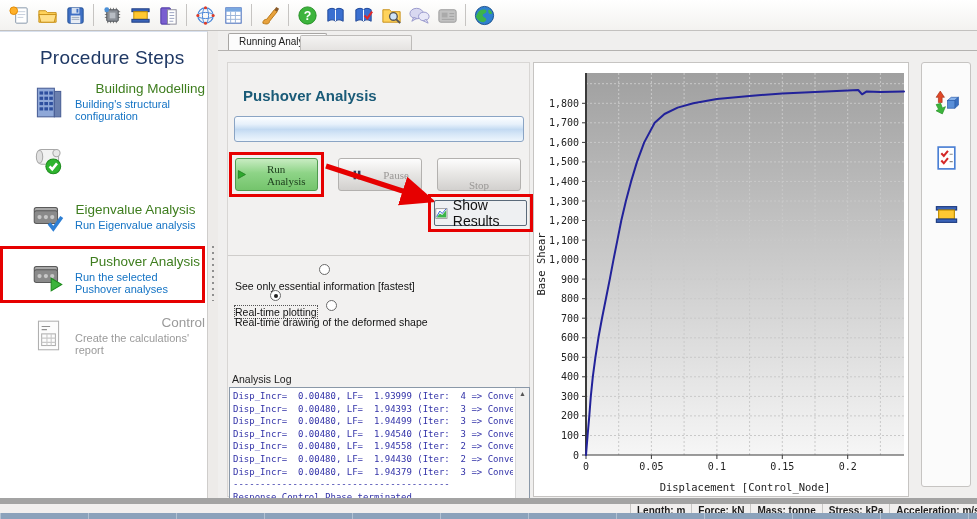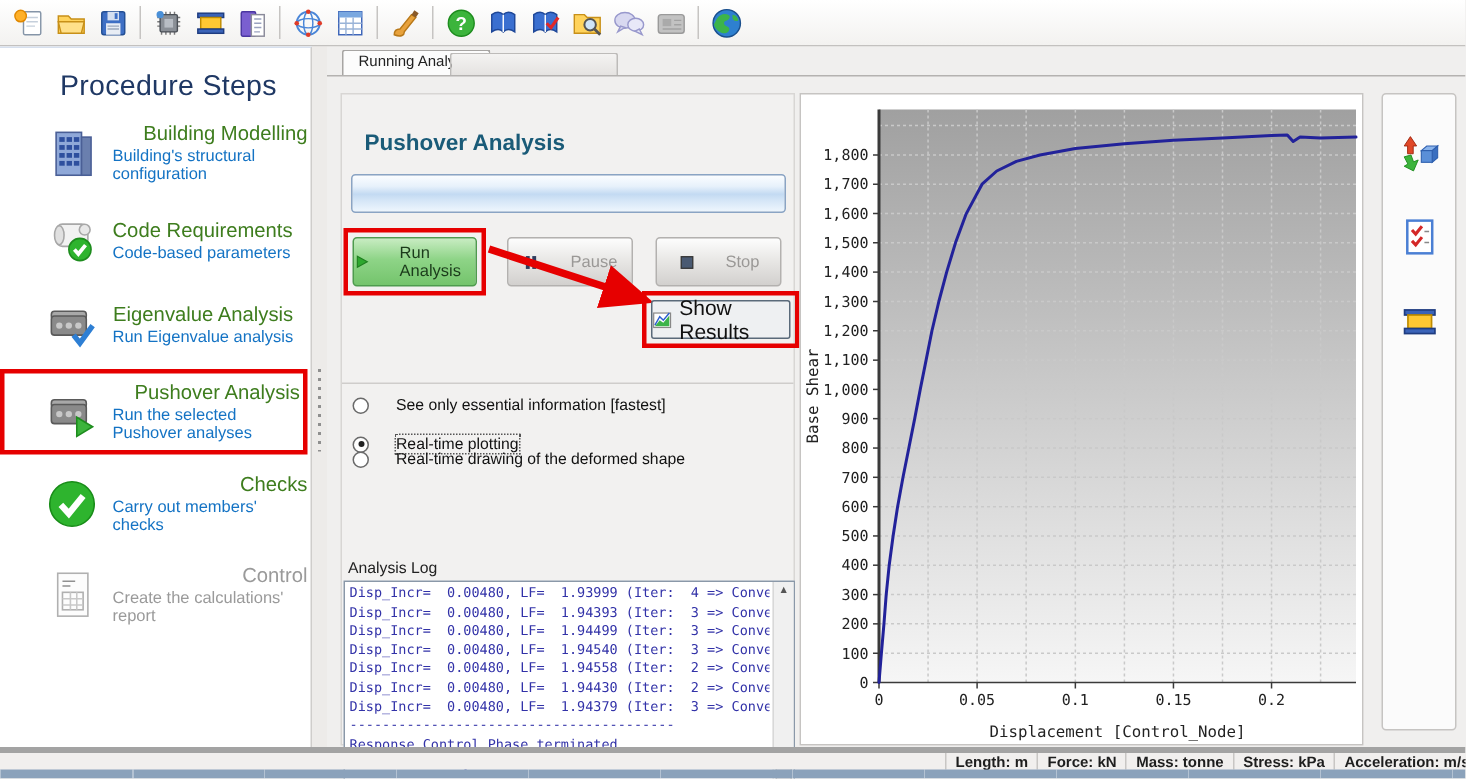--- a/index.html
+++ b/index.html
@@ -45,32 +45,32 @@
 
   
   #left-pane { position:absolute; left:9px; top:11px; width:303px; height:435px;
     background:#f2f1f0; border:1px solid #d8d6d4; }
   #panel-title { position:absolute; left:15px; top:24px; font-size:15px; font-weight:bold; color:#1a5b78; }
   #progress-bar { position:absolute; left:6px; top:53px; width:290px; height:26px; border:1px solid #8aa4c4; border-radius:3px;
     background:linear-gradient(180deg,#fbfdff 0%,#e7f1fb 30%,#c3daf2 52%,#d5e6f7 70%,#eef6fd 100%); }
   .ann-box { position:absolute; border:3px solid #e60000; }
   #run-annotation { left:1px; top:89px; width:95px; height:45px; }
   #show-annotation { left:200px; top:131px; width:105px; height:38px; }
-  .btn { position:absolute; height:33px; border-radius:3px; font-size:11px; display:flex; align-items:center; justify-content:center; gap:20px; cursor:pointer; }
+  .btn { position:absolute; height:33px; border-radius:3px; font-size:11px; display:flex; align-items:center; justify-content:center; gap:20px; cursor:pointer;font-family:Liberation Serif, serif; }
   #btn-run { left:7px; top:95px; width:83px; background:linear-gradient(180deg,#c8ecc2,#8ed487 45%,#74c46c);
     border:1px solid #4e9b4e; color:#1b3b1b; }
   .btn.disabled { background:linear-gradient(180deg,#fdfdfd,#e9e8e6 45%,#d2d0ce); border:1px solid #b3b1af; color:#9a9896; }
   #btn-pause { left:110px; top:95px; width:84px; }
-  #btn-stop { left:209px; top:95px; width:84px; }
+  #btn-stop { left:209px; top:95px; width:84px;flex-direction:column; }
   #btn-show { left:206px; top:137px; width:93px; height:26px; background:#eef0f2; border:1px solid #5a6a7a;
     border-radius:2px; font-size:14px; color:#111; display:flex; align-items:center; justify-content:center; gap:5px; cursor:pointer; position:absolute; }
   #arrow-overlay { position:absolute; left:96px; top:97px; width:112px; height:48px; pointer-events:none; }
 
   #option-group { position:absolute; left:0px; top:192px; width:301px; height:241px; border-top:1px solid #cfcdcb; }
-  .radio-row { position:absolute; left:7px; display:flex; align-items:center; gap:18px; font-size:10.5px; color:#111; cursor:pointer; }
+  .radio-row { position:absolute; left:7px; display:flex; align-items:center; gap:5px; font-size:10.5px; color:#111; cursor:pointer;flex-direction:column; }
   .radio { width:11px; height:11px; border-radius:50%; border:1px solid #6a6a6a; background:#fff; position:relative; flex:none; }
   .radio.sel::after { content:""; position:absolute; left:2.5px; top:2.5px; width:4px; height:4px; border-radius:50%; background:#222; }
   .radio-label.focused { outline:1px dotted #555; }
 
   #log-label { position:absolute; left:4px; top:117px; font-size:10.5px; color:#222; }
   #log-box { position:absolute; left:1px; top:131px; width:301px; height:170px; background:#fff; border:1px solid #8a98a8; }
   #log-text { position:absolute; left:3px; top:2px; right:16px; bottom:15px; overflow:hidden;
     font-family:"DejaVu Sans Mono", monospace; font-size:9px; line-height:12.6px; color:#3232a8; white-space:pre; }
   .vscroll { position:absolute; right:0; top:0; bottom:13px; width:14px; background:#f0f0f0; border-left:1px solid #d8d8d8; }
   .vscroll .thumb { position:absolute; left:1px; top:118px; width:11px; height:24px; background:#cfcfcf; border:1px solid #a8a8a8; border-radius:2px; }
@@ -79,21 +79,21 @@
   
   #chart-panel { position:absolute; left:315px; top:11px; width:376px; height:435px; background:#fff; border:1px solid #c6c4c2; }
 
   
   #right-panel { position:absolute; left:703px; top:11px; width:50px; height:425px; background:#fbfbfb;
     border:1px solid #c6c4c2; border-radius:3px; display:flex; flex-direction:column; align-items:center; padding-top:24px; gap:26px; }
   .rt-icon { width:30px; height:30px; display:flex; align-items:center; justify-content:center; cursor:pointer; }
   .rt-icon svg { width:27px; height:27px; }
 
   
-  #statusbar { position:absolute; left:0; top:498px; width:977px; height:15px; background:#f1efee; border-top:4px solid #a3a3a3; }
+  #statusbar { position:absolute; left:0; top:498px; width:977px; height:15px; background:#f1efee; border-top:6px solid #a3a3a3; }
   #status-cells { position:absolute; left:630px; right:0; top:0; bottom:0; display:flex; }
   .st-cell { border-left:1px solid #c8c6c4; padding:0 6px; font-size:10px; font-weight:600; color:#1e1e1e;
     line-height:14px; white-space:nowrap; flex:1; text-align:center; }
   #bottom-strip { position:absolute; left:0; top:513px; width:977px; height:6px; background:#8ba2bb;
     background-image:repeating-linear-gradient(90deg, rgba(255,255,255,.35) 0 1px, transparent 1px 88px); }
 </style>
 </head>
 <body>
 
 <div id="screen">
@@ -250,24 +250,20 @@
           </div>
         </div>
         <div class="sb-item">
           <span class="ic"><svg viewBox="0 0 34 34">
               <rect x="7" y="7" width="20" height="14" rx="4" fill="#f2f2f2" stroke="#a8a8a8"></rect>
               <ellipse cx="9" cy="14" rx="3" ry="6" fill="#e0e0e0" stroke="#a8a8a8"></ellipse>
               <circle cx="25" cy="10.5" r="3.4" fill="#e8e8e8" stroke="#a8a8a8"></circle>
               <circle cx="22" cy="23" r="7" fill="#2eb42e" stroke="#1e8c1e"></circle>
               <path d="M18.5 23l2.5 2.8 4.5-5.6" stroke="#fff" stroke-width="2.4" fill="none"></path>
             </svg></span>
-          <div>
-            <div class="sb-title">Code Requirements</div>
-            <div class="sb-sub">Code-based parameters</div>
-          </div>
         </div>
         <div class="sb-item">
           <span class="ic"><svg viewBox="0 0 34 34">
               <rect x="4" y="9" width="22" height="5" rx="2" fill="#a8a8a8" stroke="#5a5a5a"></rect>
               <rect x="4" y="12" width="22" height="12" rx="2" fill="#8a8a8a" stroke="#5a5a5a"></rect>
               <circle cx="9" cy="18" r="2" fill="#c8c8c8"></circle>
               <circle cx="15" cy="18" r="2" fill="#c8c8c8"></circle>
               <circle cx="21" cy="18" r="2" fill="#c8c8c8"></circle>
               <path d="M18 24l4 5 8-11" stroke="#2e7fd4" stroke-width="3.4" fill="none"></path>
             </svg></span>
@@ -281,30 +277,20 @@
               <rect x="4" y="9" width="22" height="5" rx="2" fill="#a8a8a8" stroke="#5a5a5a"></rect>
               <rect x="4" y="12" width="22" height="12" rx="2" fill="#8a8a8a" stroke="#5a5a5a"></rect>
               <circle cx="9" cy="18" r="2" fill="#c8c8c8"></circle>
               <circle cx="15" cy="18" r="2" fill="#c8c8c8"></circle>
               <circle cx="21" cy="18" r="2" fill="#c8c8c8"></circle>
               <path d="M20 20v12l10-6z" fill="#3cb43c" stroke="#1e8c1e"></path>
             </svg></span>
           <div>
             <div class="sb-title">Pushover Analysis</div>
             <div class="sb-sub">Run the selected Pushover analyses</div>
-          </div>
-        </div>
-        <div class="sb-item">
-          <span class="ic"><svg viewBox="0 0 34 34">
-              <circle cx="17" cy="17" r="14" fill="#2eb42e" stroke="#188c18"></circle>
-              <path d="M10 17.5l5 5.5 9-11" stroke="#fff" stroke-width="4" fill="none"></path>
-            </svg></span>
-          <div>
-            <div class="sb-title">Checks</div>
-            <div class="sb-sub">Carry out members' checks</div>
           </div>
         </div>
         <div class="sb-item disabled">
           <span class="ic"><svg viewBox="0 0 34 34">
               <rect x="8" y="3" width="19" height="27" fill="#fcfcfc" stroke="#b0b0b0"></rect>
               <path d="M11 8h8M11 11h5" stroke="#909090"></path>
               <rect x="11" y="15" width="13" height="11" fill="none" stroke="#b0b0b0"></rect>
               <path d="M11 19h13M11 23h13M16 15v11M20 15v11" stroke="#c8c8c8"></path>
             </svg></span>
           <div>

